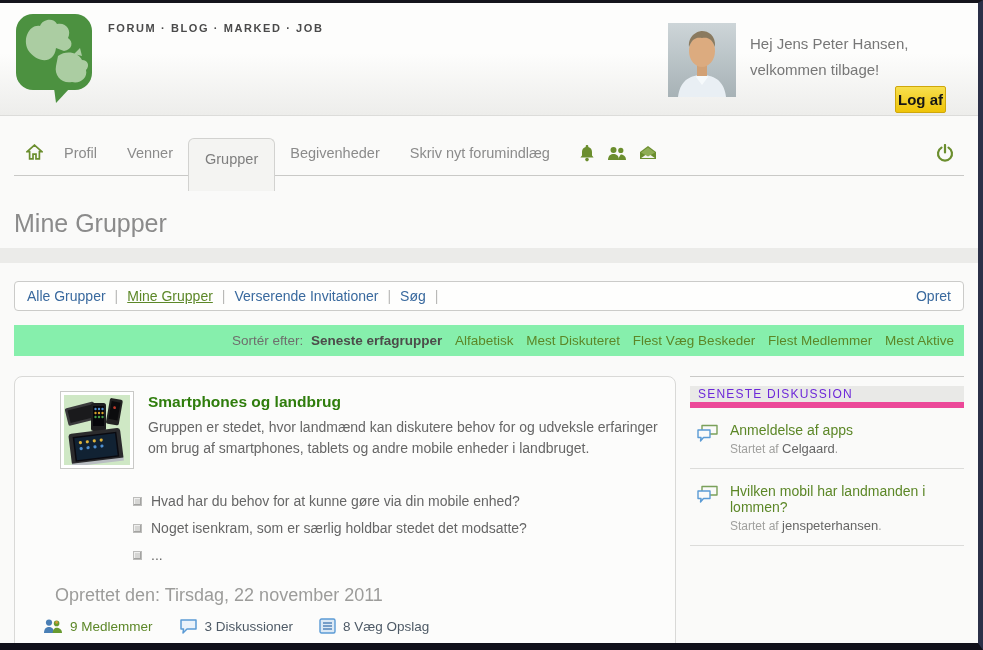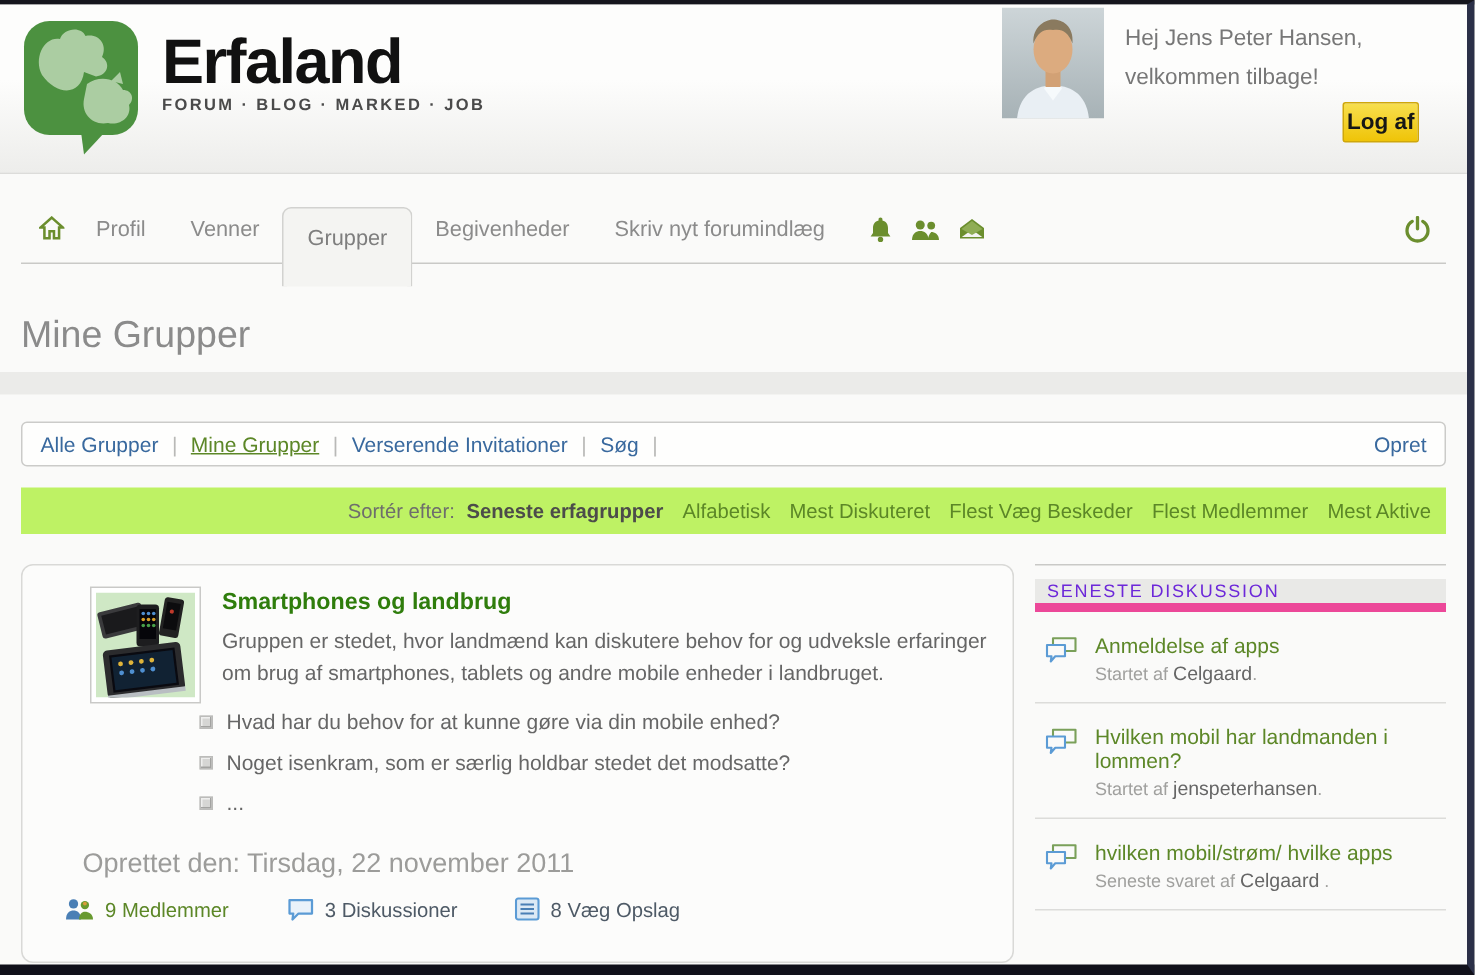--- a/index.html
+++ b/index.html
@@ -14,21 +14,21 @@
   .header {
     height:113px; position:relative;
     background:linear-gradient(#fdfdfc 0%, #fdfdfc 45%, #ededeb 100%);
     border-bottom:1px solid #dcdcda;
   }
   .brand { position:absolute; left:14px; top:9px; display:flex; align-items:flex-start; }
   .brand-logo { width:82px; height:92px; }
   .brand-text { margin-left:12px; margin-top:8px; }
   .brand-name { font-size:42px; font-weight:800; color:#111; letter-spacing:-1px; line-height:1; }
   .brand-tagline { font-size:11px; font-weight:bold; color:#4a4a4a; letter-spacing:1.6px; margin-top:2px; }
-  .userbox { position:absolute; right:30px; top:2px; width:280px; height:95px; }
+  .userbox { position:absolute; right:30px; top:20px; width:280px; height:95px; }
   .avatar { position:absolute; left:0; top:0; width:68px; height:74px; }
   .greeting { position:absolute; left:82px; top:8px; font-size:15px; color:#777; line-height:1.75; }
   .logout-btn {
     position:absolute; right:2px; top:63px;
     background:linear-gradient(#f7df4e,#efc408); border:1px solid #cfa70b; border-radius:2px;
     font-family:"Liberation Sans",sans-serif; font-size:15px; font-weight:bold; color:#161616;
     padding:4px 2px; cursor:pointer;
   }
   
   .nav { position:relative; margin:0 14px; height:73px; display:flex; align-items:center; }
@@ -49,43 +49,43 @@
   .filter-bar {
     margin:18px 14px 0; background:#fefefd; border:1px solid #cbcbc9; border-radius:4px;
     padding:6px 12px; display:flex; align-items:center; font-size:14px;
   }
   .filter-link { color:#39699e; text-decoration:none; cursor:pointer; }
   .filter-link.active { color:#5c8727; text-decoration:underline; }
   .sep { color:#b9b9b7; margin:0 9px; }
   .create-link { margin-left:auto; color:#39699e; text-decoration:none; cursor:pointer; }
   
   .sort-bar {
-    margin:14px 14px 0; background:#bef264; padding:8px 10px; font-size:13.5px;
+    margin:14px 14px 0; background:#86efac; padding:8px 10px; font-size:13.5px;
     text-align:right; color:#6e6e6c; white-space:nowrap;
   }
   .sort-active { font-weight:bold; color:#4c4c4a; margin-left:4px; }
   .sort-link { color:#5c8727; text-decoration:none; margin-left:9px; cursor:pointer; }
   
   .content { display:flex; margin:20px 14px 0; gap:14px; align-items:flex-start; }
   .group-card {
     flex:1; background:#fcfcfb; border:1px solid #d9d9d7; border-radius:8px;
     padding:14px 16px 18px; min-height:266px;
   }
   .card-head { display:flex; gap:14px;margin-left:29px; }
   .thumb { width:74px; height:78px; background:#fff; border:1px solid #c9c9c7; padding:3px; flex:none; }
   .group-title { font-size:15.5px; font-weight:bold; color:#2f7d0c; text-decoration:none; display:inline-block; margin-top:2px; cursor:pointer; }
   .group-desc { font-size:14px; color:#666; line-height:1.5; margin-top:6px; max-width:530px; }
-  .bullets { list-style:none; margin:4px 0 0 102px; }
+  .bullets { list-style:none; margin:24px 0 0 102px; }
   .bullets li { position:relative; padding-left:18px; font-size:14px; color:#666; margin-bottom:11px; }
   .bullets li::before {
     content:""; position:absolute; left:0; top:4px; width:7px; height:7px;
     background:#d6d6d4; box-shadow:inset -1px -1px 0 #a3a3a1, inset 1px 1px 0 #efefee; border:1px solid #bcbcba;
   }
   .created { margin:22px 0 0 24px; font-size:18px; color:#9c9c9a; }
-  .stats { display:flex; align-items:center; gap:38px; margin:12px 0 0 12px; }
+  .stats { display:flex; align-items:center; gap:26px; margin:12px 0 0 12px; }
   .stat { display:flex; align-items:center; gap:7px; font-size:13.5px; cursor:pointer; }
   .stat-members { color:#5c8727; }
   .stat-plain { color:#4e5a66; }
   
   .sidebar { width:274px; flex:none; border-top:1px solid #c9c9c7; padding-top:9px; }
   .sidebar-heading {
     background:#e9e9e7; color:#6d28d9; font-size:12px; letter-spacing:1.2px;
     padding:1px 8px; border-bottom:6px solid #ec4899;
   }
   .disc-item { display:flex; gap:10px; padding:14px 2px 12px 6px; border-bottom:1px solid #dcdcda; }
@@ -101,21 +101,20 @@
 
   <header class="header">
     <div class="brand">
       <svg class="brand-logo" viewBox="0 0 82 92">
         <rect x="2" y="2" width="76" height="76" rx="17" fill="#4c9140"></rect>
         <polygon points="40,76 56,76 42,91" fill="#4c9140"></polygon>
         <path d="M14,38 C8,26 16,12 26,14 C28,7 40,5 43,12 C52,10 58,18 54,26 C60,30 58,38 50,39 L42,36 C40,52 24,52 14,38 Z" fill="#abcda2"></path>
         <path d="M44,44 C52,38 64,40 68,48 C74,48 76,54 72,58 C74,66 66,72 58,70 C48,72 40,64 42,54 Z M60,42 L66,36 L68,44 Z" fill="#abcda2"></path>
       </svg>
       <div class="brand-text">
-        <div class="brand-name">Erfaland</div>
         <div class="brand-tagline">FORUM · BLOG · MARKED · JOB</div>
       </div>
     </div>
 
     <div class="userbox">
       <svg class="avatar" viewBox="0 0 68 74">
         <defs>
           <linearGradient id="avbg" x1="0" y1="0" x2="0" y2="1">
             <stop offset="0" stop-color="#cdd5d8"></stop>
               <stop offset="1" stop-color="#a7b2b6"></stop>
@@ -316,28 +315,16 @@
           <path d="M2,6 H14 V13.5 H7.5 L4.5,17 L5,13.5 H2 Z" fill="#fafaf9" stroke="#5b9bd5" stroke-width="1.4" stroke-linejoin="round"></path>
         </svg>
         <div>
           <a class="disc-title">Hvilken mobil har landmanden i lommen?</a>
           <div class="disc-meta">
             <span>Startet af </span><span class="disc-user">jenspeterhansen</span><span>.</span>
           </div>
         </div>
       </div>
 
-      <div class="disc-item">
-        <svg class="disc-icon" width="24" height="20" viewBox="0 0 24 20">
-          <path d="M6,1.5 H21 V10 H13 L10,13 L10.5,10 H6 Z" fill="none" stroke="#7aa05a" stroke-width="1.4" stroke-linejoin="round"></path>
-          <path d="M2,6 H14 V13.5 H7.5 L4.5,17 L5,13.5 H2 Z" fill="#fafaf9" stroke="#5b9bd5" stroke-width="1.4" stroke-linejoin="round"></path>
-        </svg>
-        <div>
-          <a class="disc-title">hvilken mobil/strøm/ hvilke apps</a>
-          <div class="disc-meta">
-            <span>Seneste svaret af </span><span class="disc-user">Celgaard</span><span> .</span>
-          </div>
-        </div>
-      </div>
     </aside>
 
   </div>
 </div>
 
 </body></html>

